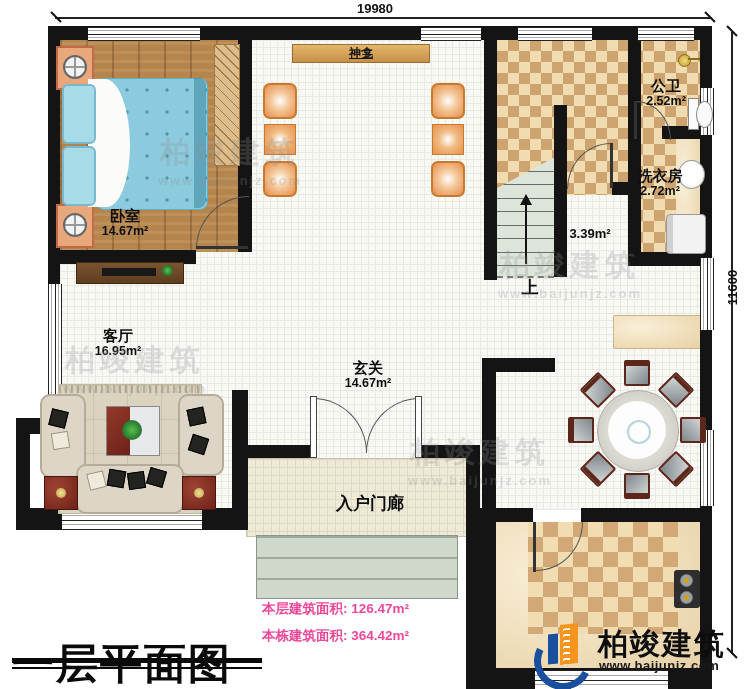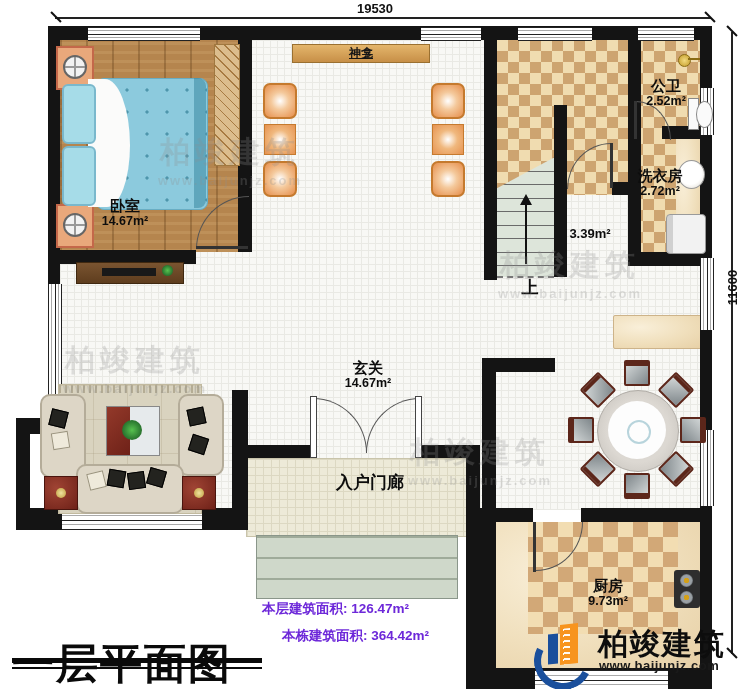--- a/index.html
+++ b/index.html
@@ -97,36 +97,36 @@
   .dimtext{font-size:13px;font-weight:bold;color:#111;text-align:center;}
 
   
   .wm{position:absolute;color:#8f8f8f;opacity:.26;font-weight:bold;text-align:center;pointer-events:none;}
   .wm .wm-n{display:block;font-size:30px;letter-spacing:5px;}
   .wm .wm-u{display:block;font-size:13px;letter-spacing:2px;}
 
   
   .title-main{font-size:42px;font-weight:bold;letter-spacing:2px;color:#0a0a0a;}
   .title-scale{font-size:33px;font-weight:bold;color:#0a0a0a;}
-  .stats-row{font-size:13.5px;font-weight:bold;color:#6d28d9;white-space:nowrap;}
+  .stats-row{font-size:13.5px;font-weight:bold;color:#ec4899;white-space:nowrap;}
   .logo-name{font-size:30px;font-weight:bold;color:#0d0d0d;letter-spacing:2px;}
   .logo-url{font-size:13px;font-weight:bold;color:#1a1a1a;letter-spacing:.5px;}
   .swoosh{border:7px solid transparent;border-left:7px solid #1a4f9c;border-bottom:7px solid #1a4f9c;
     border-radius:50%;transform:rotate(-18deg);}
   .bldg-o{background:#f7941e;transform:skewY(-6deg);
     background-image:repeating-linear-gradient(to bottom,rgba(255,255,255,.95) 0 2px,transparent 2px 6px);
     background-size:7px 100%;background-repeat:no-repeat;background-position:3px 4px;}
   .bldg-b{background:#1a4f9c;transform:skewY(-6deg);}
 </style>
 </head>
 <body>
 
 <div class="canvas">
 
-  <div class="abs dimtext" style="left:330px;top:1px;width:90px;">19530</div>
+  <div class="abs dimtext" style="left:330px;top:1px;width:90px;">19980</div>
   <div class="abs dimline" style="left:55px;top:17px;width:656px;height:2px;"></div>
   <div class="abs dimtick" style="left:49px;top:16px;width:14px;height:2px;"></div>
   <div class="abs dimtick" style="left:703px;top:16px;width:14px;height:2px;"></div>
 
   <div class="abs dimline" style="left:731px;top:32px;width:2px;height:622px;"></div>
   <div class="abs dimtext" style="left:702px;top:280px;width:60px;transform:rotate(-90deg);">11600</div>
   <div class="abs dimtick" style="left:725px;top:30px;width:14px;height:2px;"></div>
   <div class="abs dimtick" style="left:725px;top:652px;width:14px;height:2px;"></div>
 
   <div class="abs tile" style="left:60px;top:40px;width:640px;height:470px;"></div>
@@ -261,43 +261,43 @@
   <div class="abs dtable-ring" style="left:627px;top:420px;width:20px;height:20px;"></div>
   <div class="dchair" style="left:624px;top:360px;transform:rotate(0deg);"></div>
   <div class="dchair" style="left:663px;top:377px;transform:rotate(45deg);"></div>
   <div class="dchair" style="left:680px;top:417px;transform:rotate(90deg);"></div>
   <div class="dchair" style="left:663px;top:456px;transform:rotate(135deg);"></div>
   <div class="dchair" style="left:624px;top:473px;transform:rotate(180deg);"></div>
   <div class="dchair" style="left:585px;top:456px;transform:rotate(225deg);"></div>
   <div class="dchair" style="left:568px;top:417px;transform:rotate(270deg);"></div>
   <div class="dchair" style="left:585px;top:377px;transform:rotate(315deg);"></div>
 
-  <div class="rlabel" style="left:85px;top:198px;width:80px;">
+  <div class="rlabel" style="left:85px;top:208px;width:80px;">
     <span class="nm">卧室</span>
     <span class="area">14.67m²</span>
   </div>
   <div class="rlabel" style="left:634px;top:78px;width:64px;">
     <span class="nm">公卫</span>
     <span class="area">2.52m²</span>
   </div>
   <div class="rlabel" style="left:626px;top:168px;width:68px;">
     <span class="nm">洗衣房</span>
     <span class="area">2.72m²</span>
   </div>
   <div class="small-label" style="left:558px;top:226px;width:64px;">3.39m²</div>
   <div class="small-label" style="left:516px;top:276px;width:28px;font-size:17px;">上</div>
+  <div class="rlabel" style="left:78px;top:328px;width:80px;">
+    <span class="nm">客厅</span>
+    <span class="area">16.95m²</span>
+  </div>
   <div class="rlabel" style="left:328px;top:360px;width:80px;">
     <span class="nm">玄关</span>
     <span class="area">14.67m²</span>
   </div>
-  <div class="rlabel" style="left:568px;top:578px;width:80px;">
-    <span class="nm">厨房</span>
-    <span class="area">9.73m²</span>
-  </div>
-  <div class="rlabel" style="left:300px;top:474px;width:140px;">
+  <div class="rlabel" style="left:300px;top:495px;width:140px;">
     <span class="nm" style="font-size:17px;">入户门廊</span>
   </div>
 
   <div class="wm" style="left:120px;top:132px;width:220px;">
     <span class="wm-n">柏竣建筑</span>
     <span class="wm-u">www.baijunjz.com</span>
   </div>
   <div class="wm" style="left:440px;top:245px;width:260px;">
     <span class="wm-n">柏竣建筑</span>
     <span class="wm-u">www.baijunjz.com</span>
@@ -313,21 +313,21 @@
 
   <div class="abs title-main" style="left:12px;top:636px;">一层平面图</div>
   <div class="abs" style="left:12px;top:658px;width:250px;height:5px;background:#0a0a0a;"></div>
   <div class="abs" style="left:12px;top:667px;width:250px;height:1.5px;background:#0a0a0a;"></div>
 
   <div class="abs" style="left:262px;top:600px;width:230px;">
     <div class="stats-row" style="margin-bottom:9px;">
       <span>本层建筑面积:</span>
       <span>126.47m²</span>
     </div>
-    <div class="stats-row" style="margin-bottom:9px;margin-left:20px;">
+    <div class="stats-row" style="margin-bottom:9px;">
       <span>本栋建筑面积:</span>
       <span>364.42m²</span>
     </div>
   </div>
 
   <div class="abs" style="left:534px;top:620px;width:60px;height:62px;">
     <div class="abs swoosh" style="left:0;top:12px;width:44px;height:44px;"></div>
     <div class="abs bldg-b" style="left:14px;top:14px;width:10px;height:30px;"></div>
     <div class="abs bldg-o" style="left:26px;top:4px;width:18px;height:40px;"></div>
   </div>

